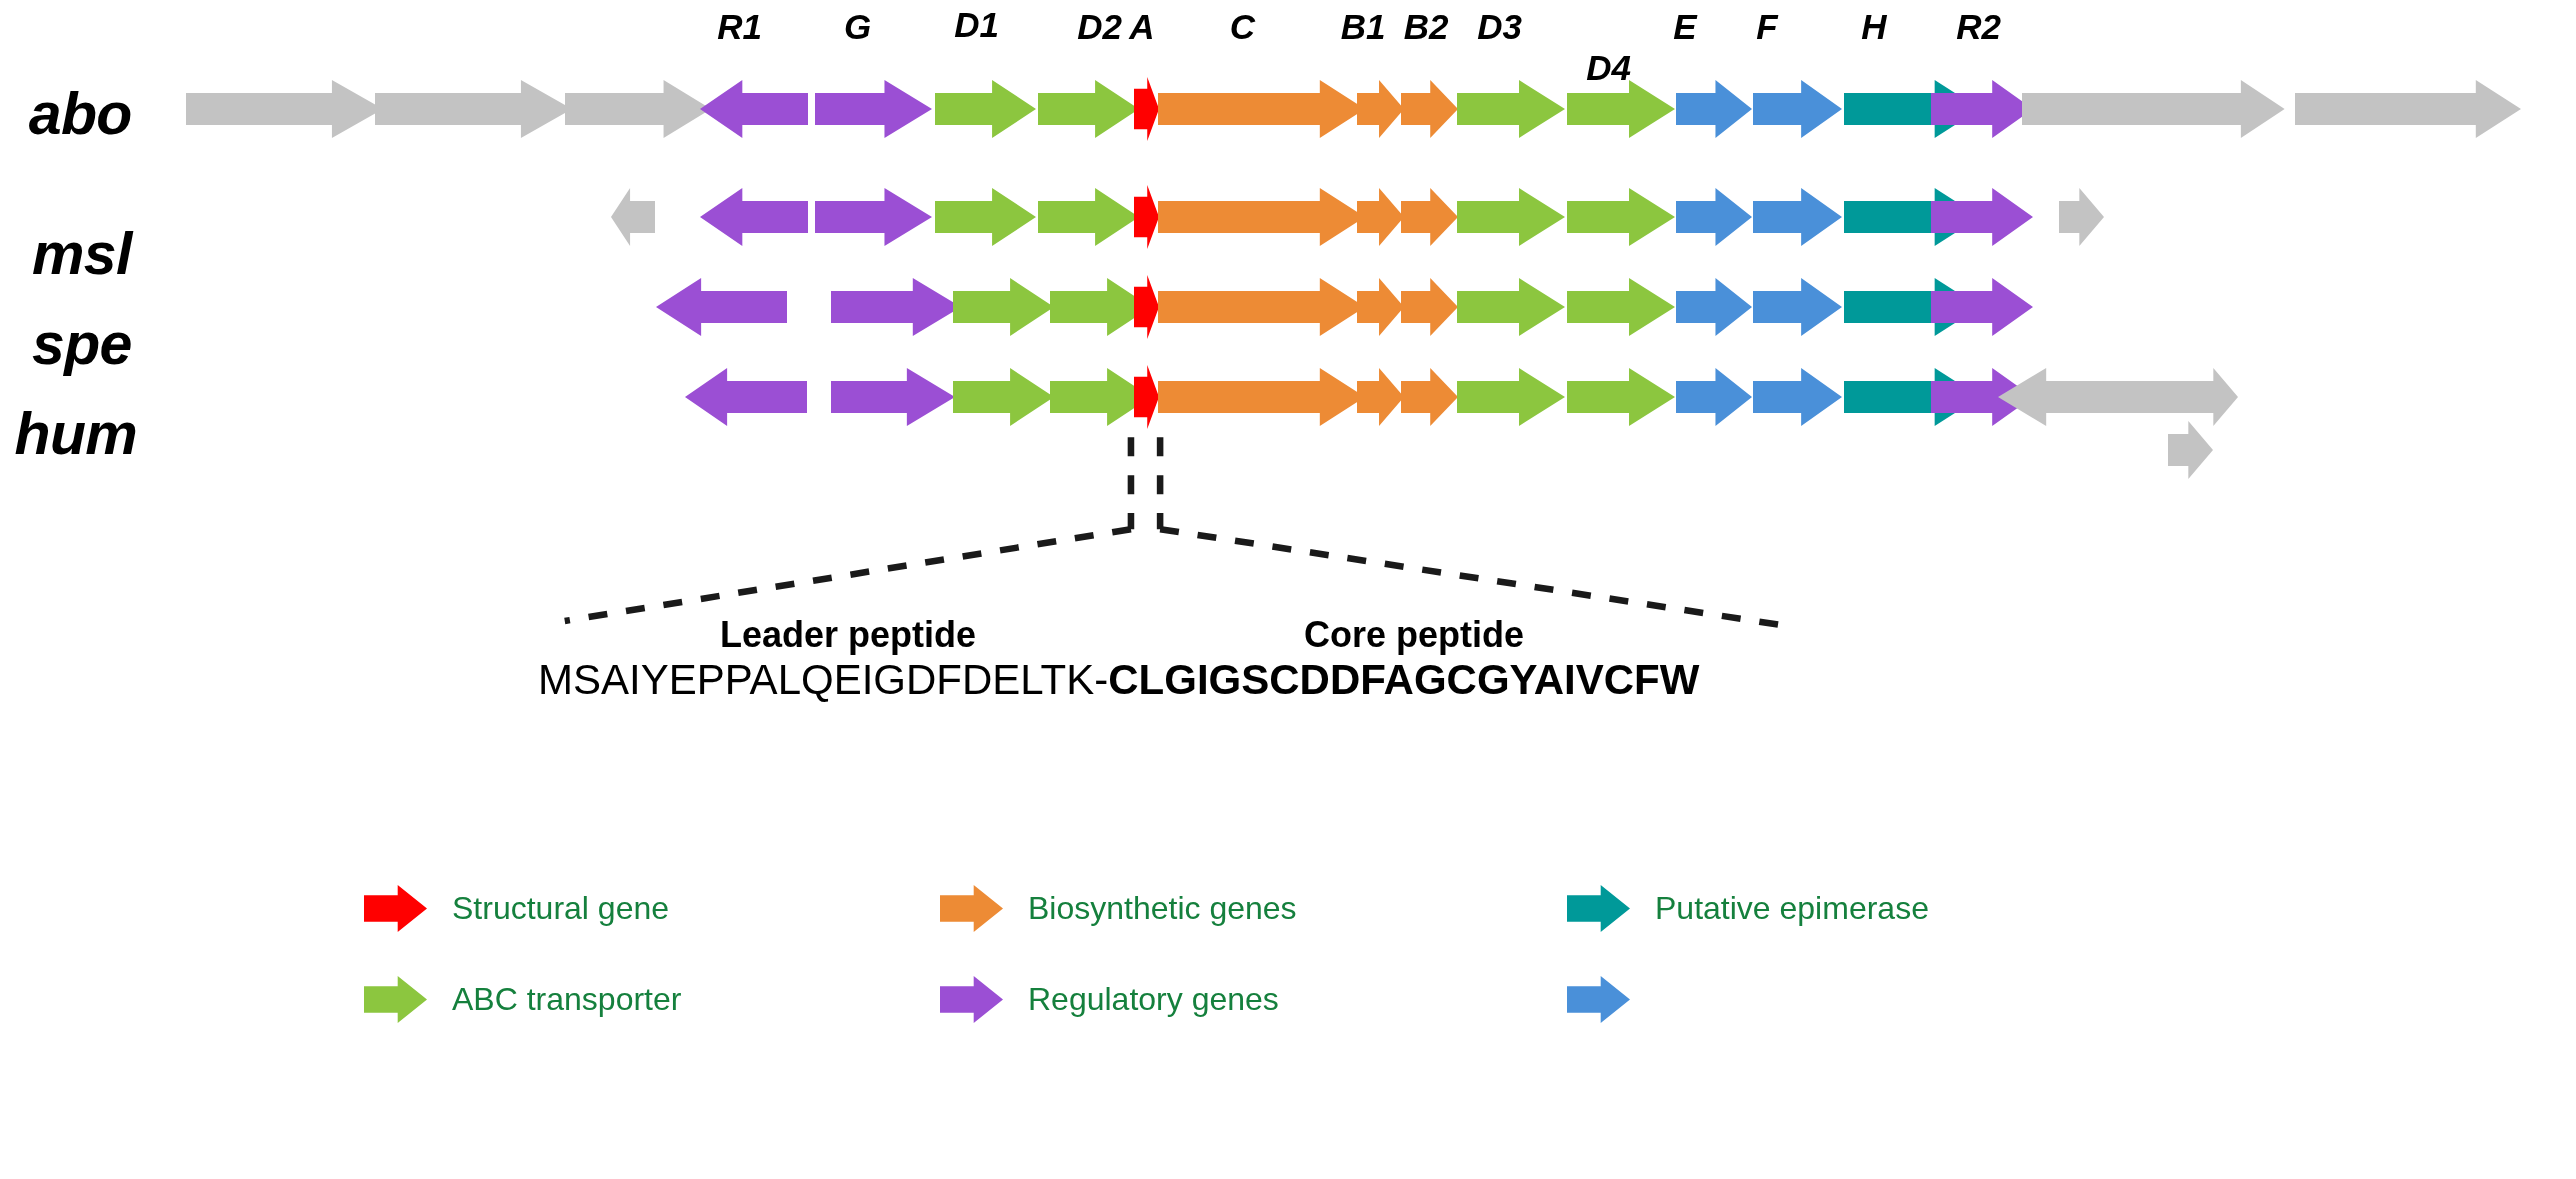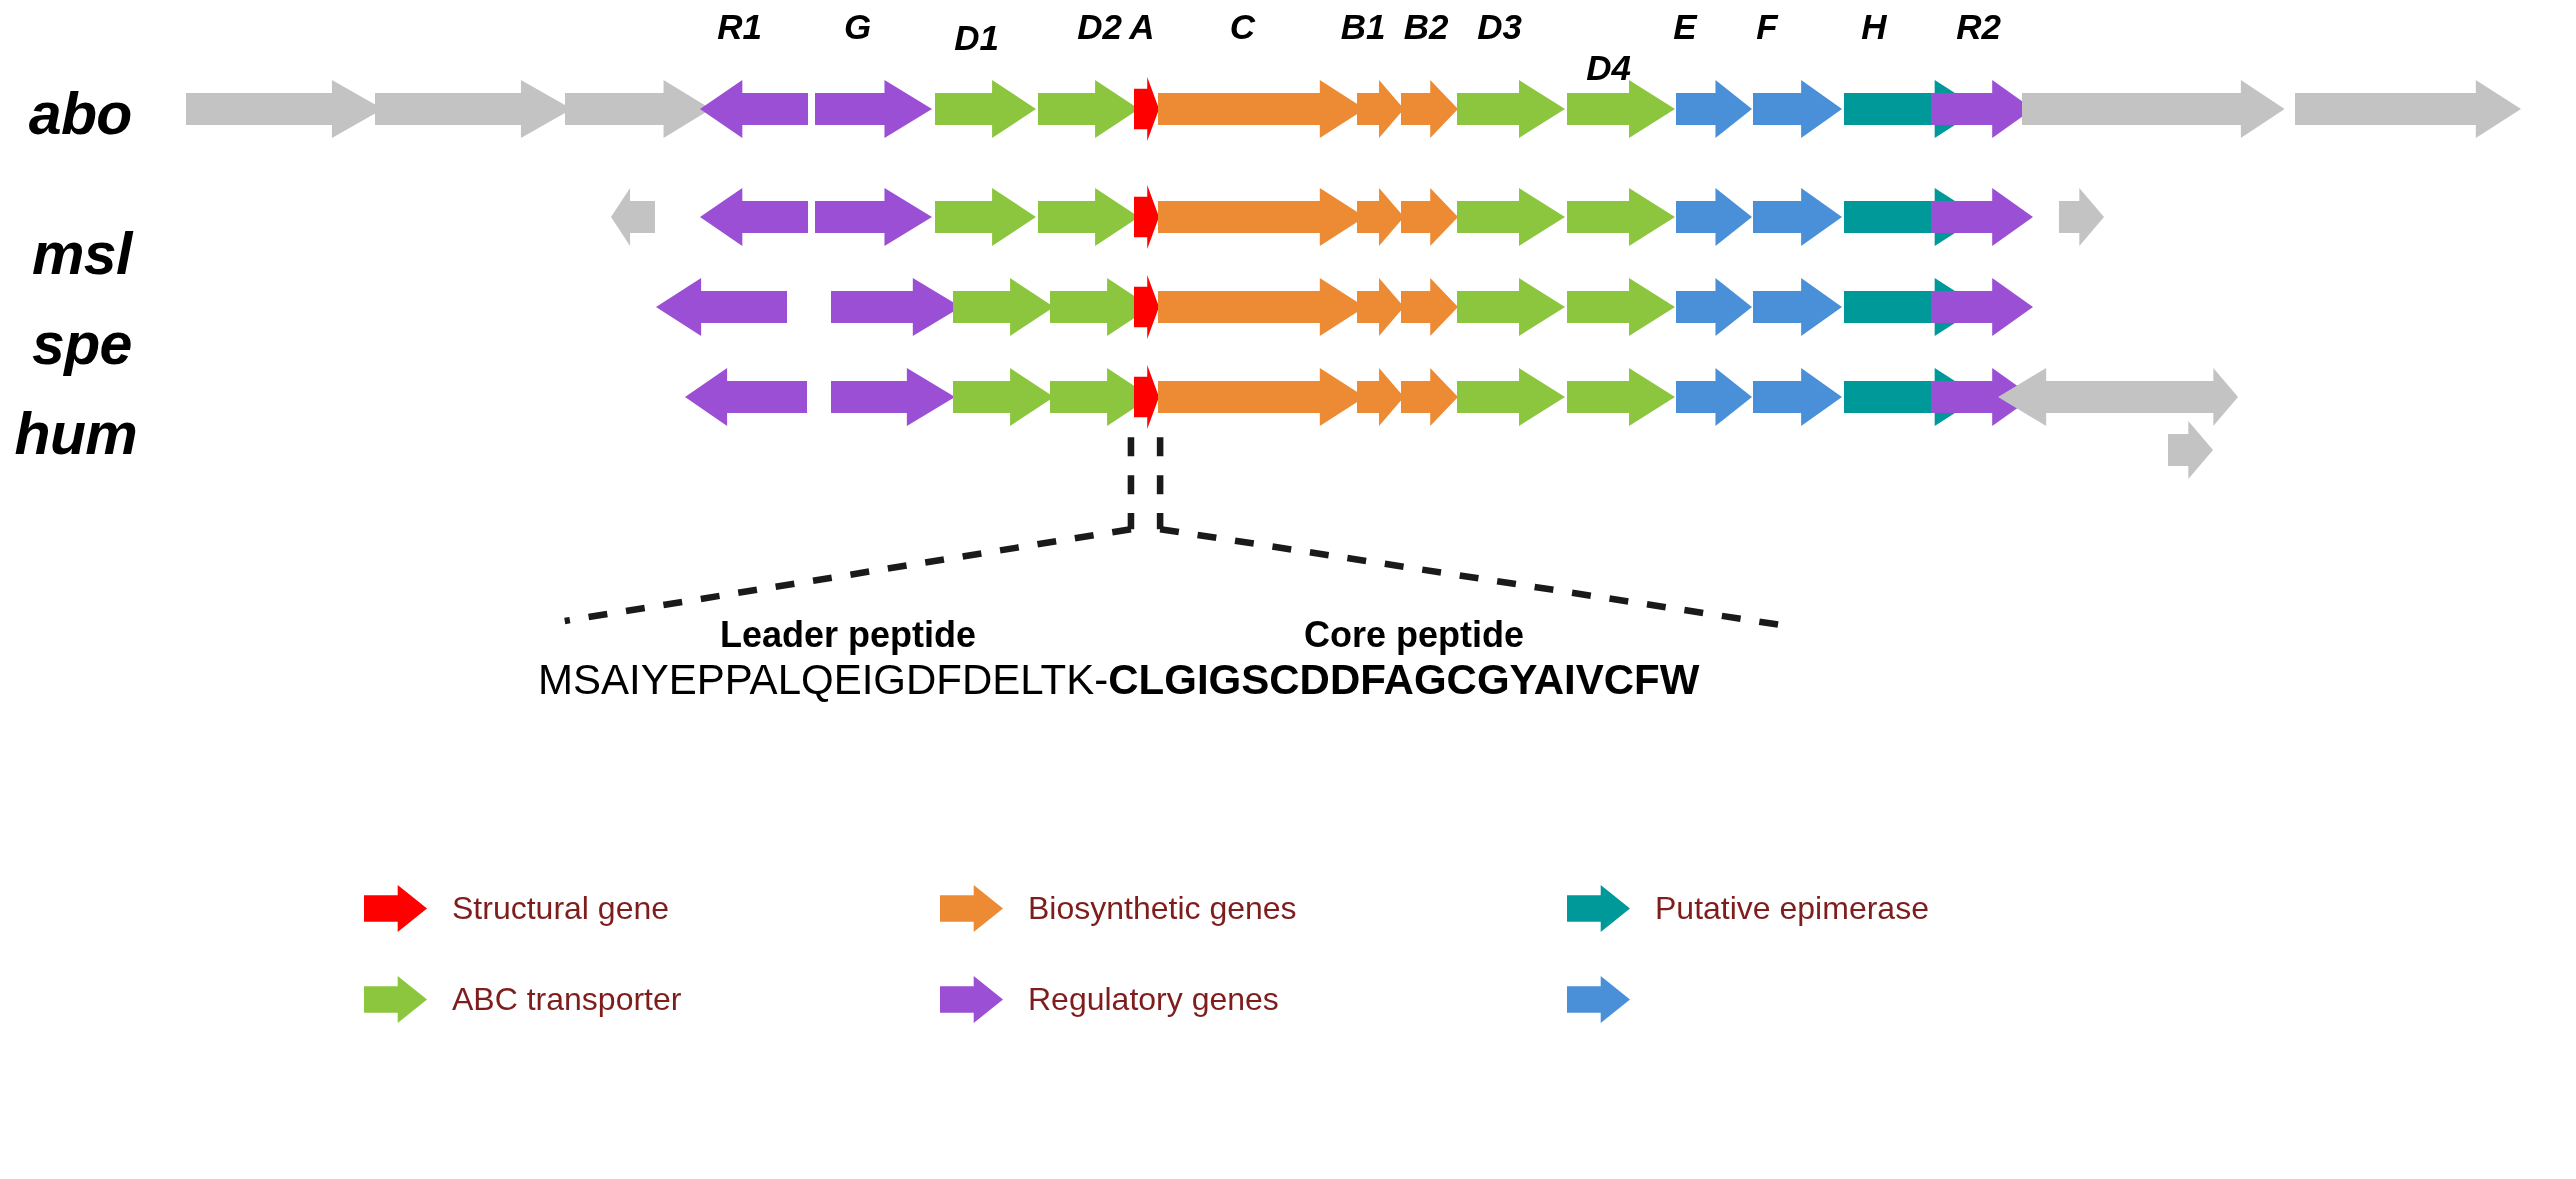--- a/index.html
+++ b/index.html
@@ -72,21 +72,21 @@
     align-items: center;
   }
   .legend-arrow {
     width: 63px;
     height: 47px;
     flex: 0 0 auto;
   }
   .legend-arrow svg { display: block; width: 100%; height: 100%; }
   .legend-text {
     font-size: 32px;
-    color: #7f1d1d;
+    color: #15803d;
     white-space: nowrap;
     margin-left: 25px;
   }
   #dashes {
     position: absolute;
     left: 0; top: 0;
     width: 2576px; height: 1180px;
     pointer-events: none;
   }
 </style>
@@ -95,21 +95,21 @@
 
 <div id="figure">
 
   <div class="row-label" style="left:14.6px; top:35px; width:117px;">abo</div>
   <div class="row-label" style="left:14.6px; top:175px; width:117px;">msl</div>
   <div class="row-label" style="left:14.6px; top:265px; width:117px;">spe</div>
   <div class="row-label" style="left:14.6px; top:355px; width:117px;">hum</div>
 
   <div class="gene-label" style="left:696px; top:7.3px; width:87px;">R1</div>
   <div class="gene-label" style="left:814px; top:7.3px; width:87px;">G</div>
-  <div class="gene-label" style="left:933px; top:18px; width:87px;">D1</div>
+  <div class="gene-label" style="left:933px; top:5px; width:87px;">D1</div>
   <div class="gene-label" style="left:1056px; top:7.3px; width:87px;">D2</div>
   <div class="gene-label" style="left:1109px; top:7.3px; width:66px;">A</div>
   <div class="gene-label" style="left:1199px; top:7.3px; width:87px;">C</div>
   <div class="gene-label" style="left:1323px; top:7.3px; width:80px;">B1</div>
   <div class="gene-label" style="left:1386px; top:7.3px; width:80px;">B2</div>
   <div class="gene-label" style="left:1456px; top:7.3px; width:87px;">D3</div>
   <div class="gene-label" style="left:1565px; top:7.3px; width:87px;margin-top:41px;">D4</div>
   <div class="gene-label" style="left:1645px; top:7.3px; width:80px;">E</div>
   <div class="gene-label" style="left:1727px; top:7.3px; width:80px;">F</div>
   <div class="gene-label" style="left:1834px; top:7.3px; width:80px;">H</div>

